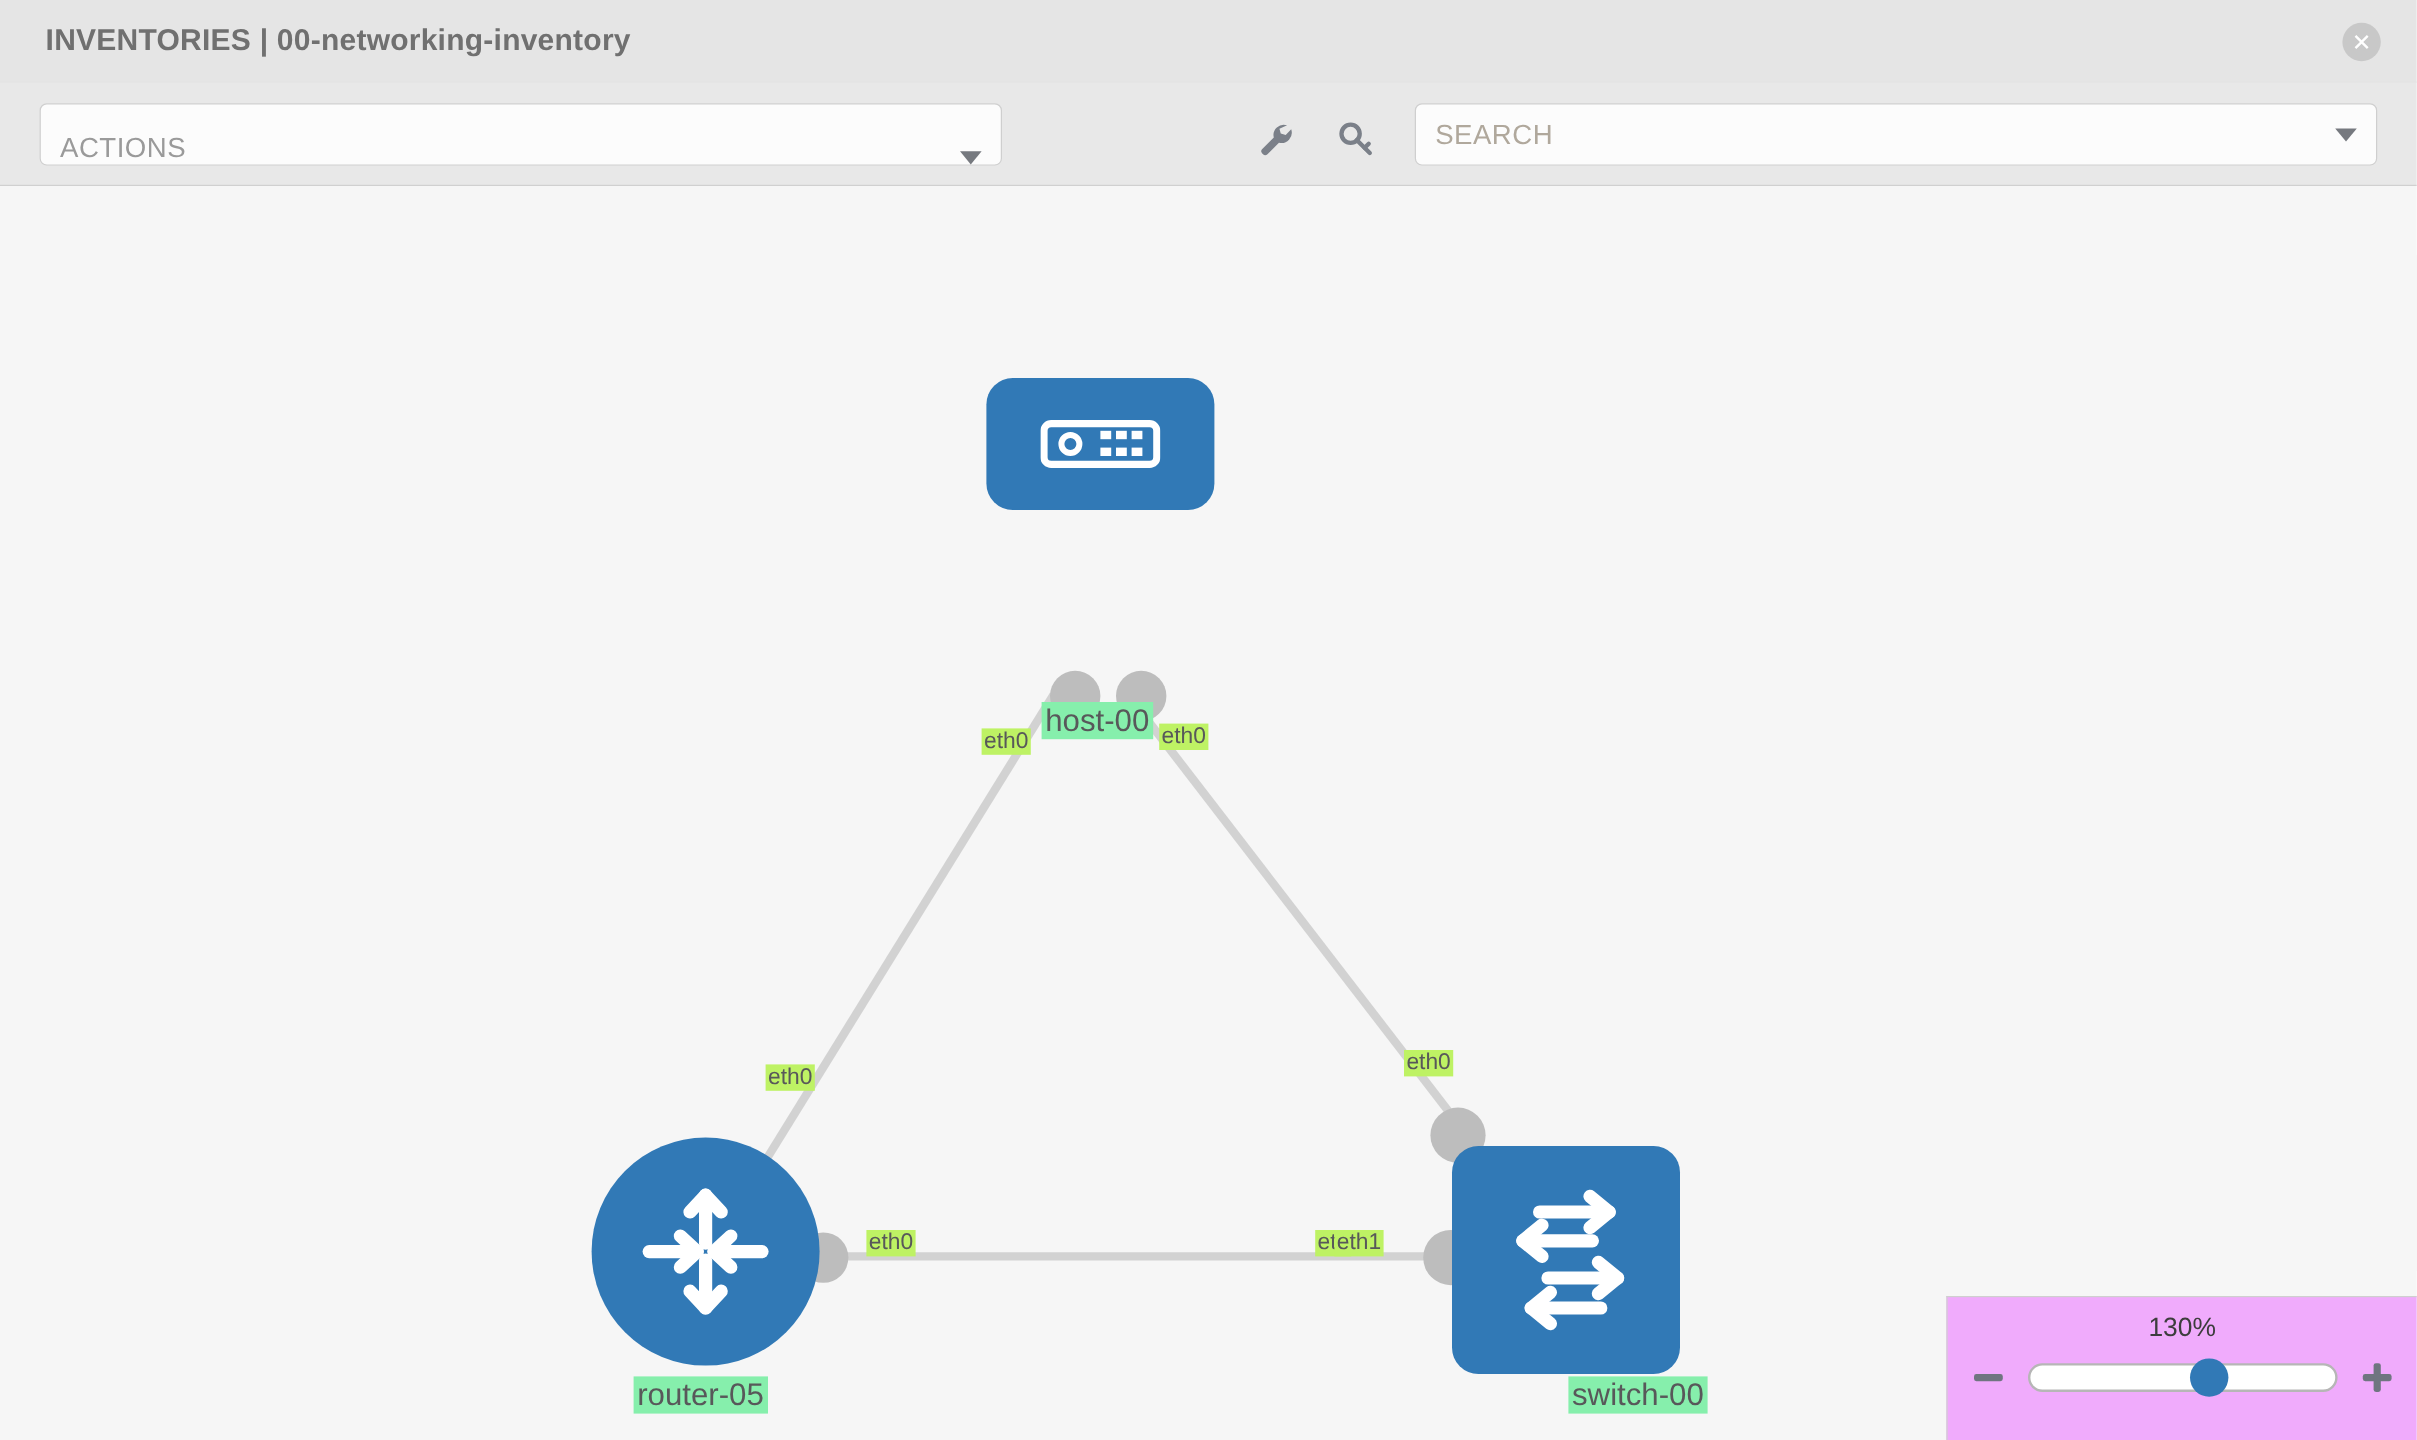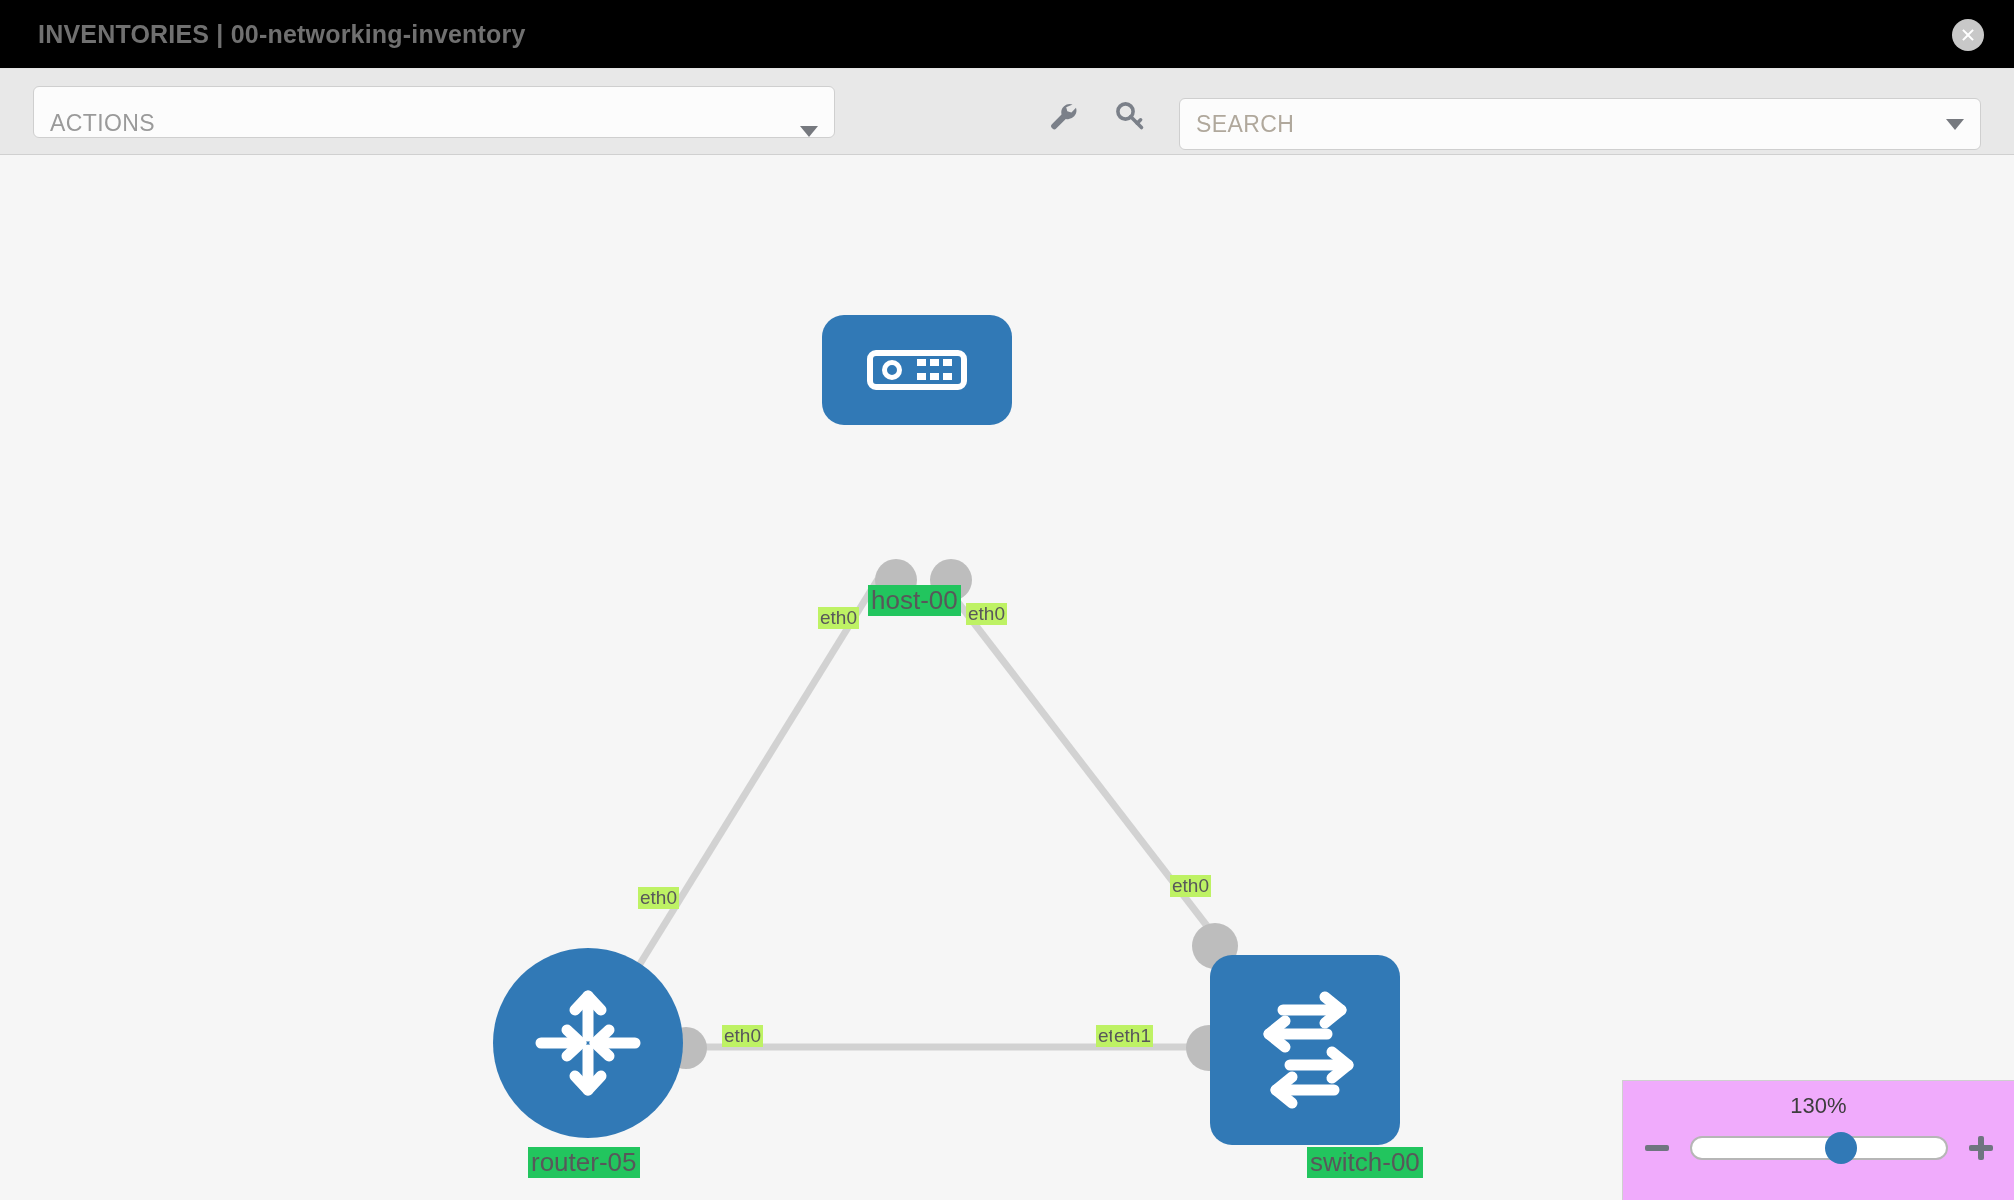--- a/index.html
+++ b/index.html
@@ -18,21 +18,21 @@
     height: 1200px;
     background: #ffffff;
   }
 
   
   .header {
     position: absolute;
     left: 0; top: 0;
     width: 2014px;
     height: 69px;
-    background: #000000;
+    background: #e5e5e5;
     border-bottom: 1px solid #e3e3e3;
     display: flex;
     align-items: center;
     padding: 0 38px;
   }
   .header-title {
     font-size: 25px;
     font-weight: bold;
     color: #707070;
     letter-spacing: 0.2px;
@@ -108,21 +108,20 @@
     left: 1179px;
     top: 17px;
     width: 802px;
     height: 52px;
     background: #fcfcfc;
     border: 1px solid #cfcfcf;
     border-radius: 6px;
     display: flex;
     align-items: center;
     padding: 0 16px;
-    margin-top: 12px;
   }
   .search-input {
     flex: 1;
     border: none;
     outline: none;
     background: transparent;
     font-family: "Liberation Sans", sans-serif;
     font-size: 23px;
     color: #5a5a5a;
     letter-spacing: 0.4px;
@@ -159,21 +158,21 @@
   }
   .node-shape.rounded { border-radius: 22px; }
   .node-shape.circle  { border-radius: 50%; }
   .node-shape svg { display: block; }
 
   .node-label {
     position: absolute;
     font-size: 26px;
     color: #58585a;
     white-space: nowrap;
-    background: #22c55e;
+    background: #86efac;
     padding: 0 3px;
     text-align: right;
   }
 
   .edge-label {
     position: absolute;
     font-size: 19px;
     color: #58585a;
     white-space: nowrap;
     background: #bef264;

